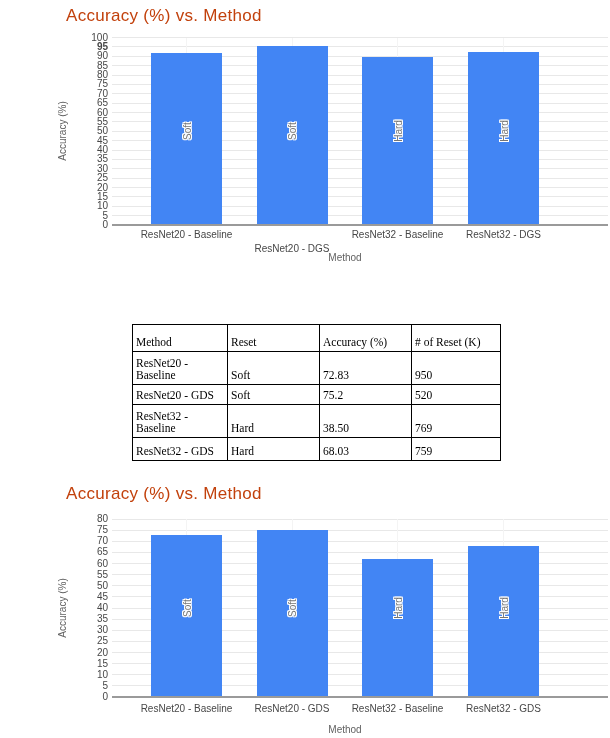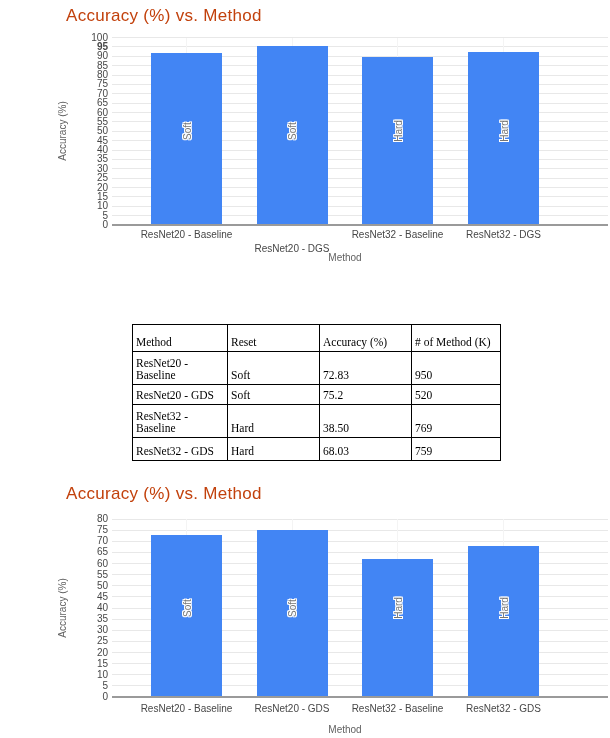--- a/index.html
+++ b/index.html
@@ -132,21 +132,21 @@
       <col style="width:95px">
         <col style="width:92px">
         <col style="width:92px">
         <col style="width:89px">
     </colgroup>
     <thead>
         <tr>
           <th>Method</th>
           <th>Reset</th>
           <th>Accuracy (%)</th>
-          <th># of Method (K)</th>
+          <th># of Reset (K)</th>
         </tr>
       </thead>
     <tbody>
         <tr>
           <td>ResNet20 - Baseline</td>
           <td>Soft</td>
           <td>72.83</td>
           <td>950</td>
         </tr>
         <tr>

